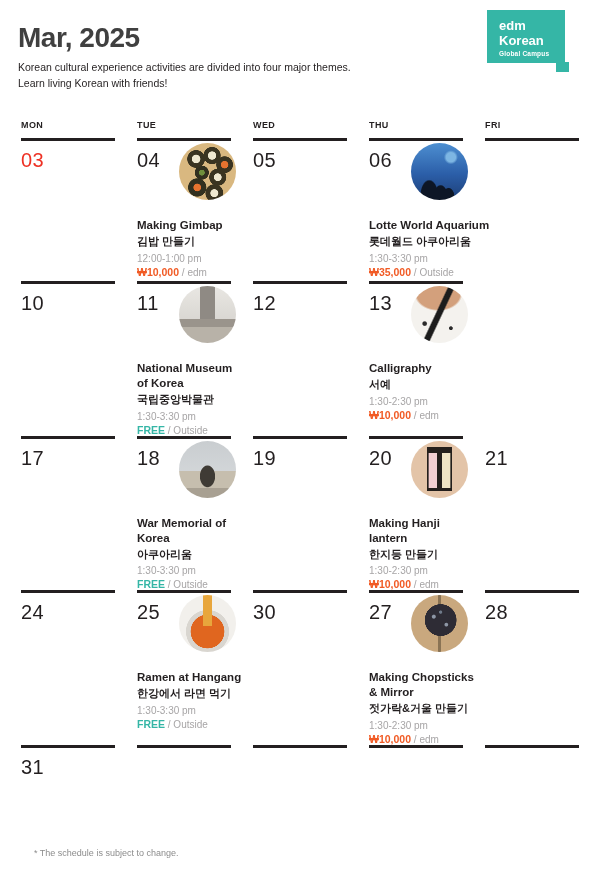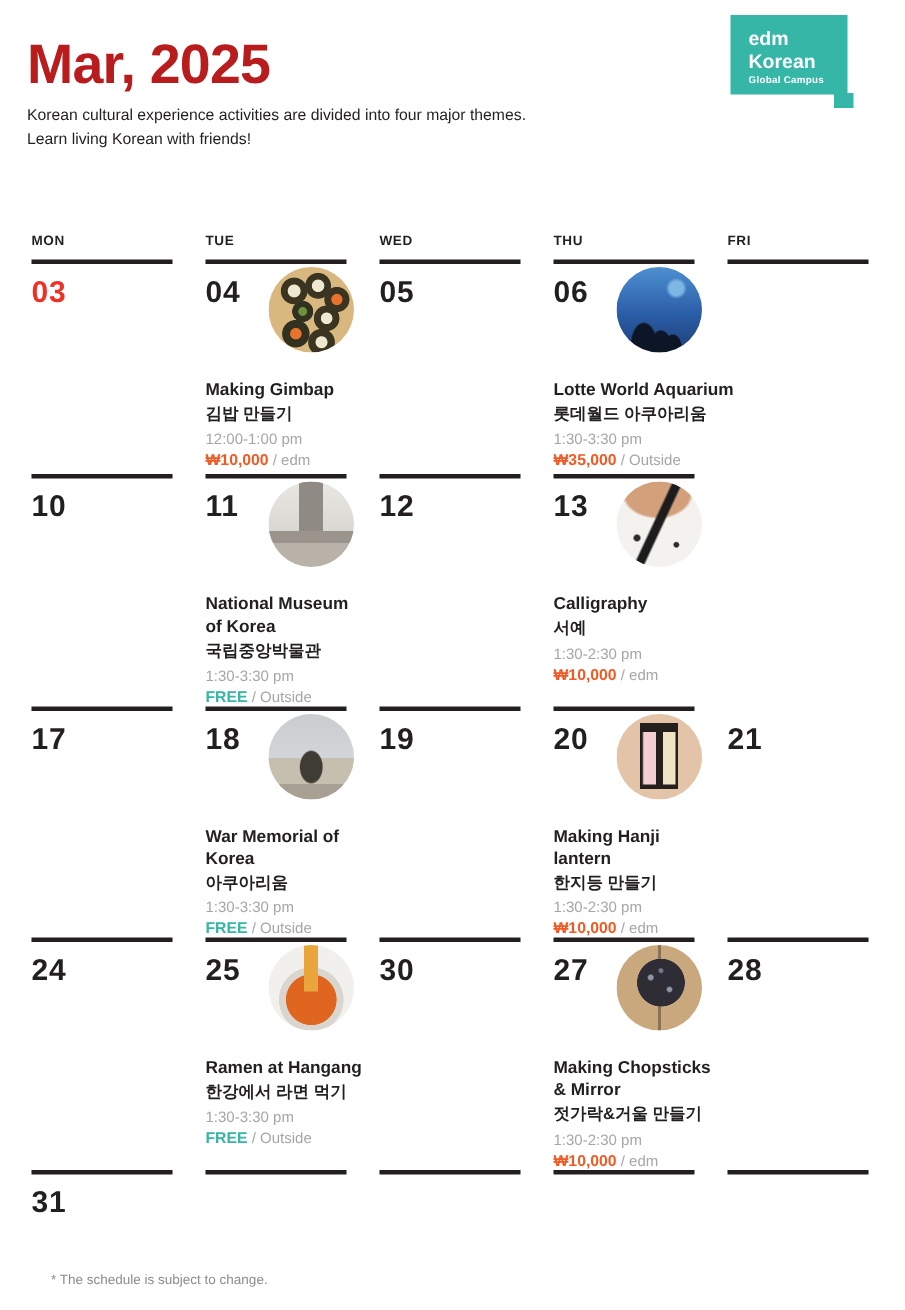--- a/index.html
+++ b/index.html
@@ -3,40 +3,40 @@
 <meta charset="utf-8">
 <style>
   * { margin:0; padding:0; box-sizing:border-box; }
   html,body { width:603px; height:873px; }
   body {
     font-family:"Liberation Sans","DejaVu Sans",sans-serif;
     background:#ffffff; color:#231f20; position:relative; overflow:hidden;
   }
   
   .header { position:absolute; top:22px; left:18px; }
-  .page-title { font-size:37px; font-weight:bold; color:#b91c1c; letter-spacing:-0.5px; }
+  .page-title { font-size:28px; font-weight:bold; color:#404040; letter-spacing:-0.5px; }
   .subtitle { margin-top:6px; font-size:10.5px; line-height:1.5; color:#231f20; white-space:pre-line; }
   .logo {
     position:absolute; top:10px; right:38px; width:78px; height:53px;
     background:#35b6a6; color:#ffffff; padding:9px 0 0 12px;
   }
   .logo::after {
     content:""; position:absolute; right:-4px; bottom:-9px;
     width:13px; height:10px; background:#35b6a6;
   }
   .logo-main { font-size:13px; font-weight:bold; line-height:1.12; }
   .logo-sub { font-size:6.5px; font-weight:bold; margin-top:2px; letter-spacing:0.2px; }
   
-  .calendar { position:absolute; top:120px; left:21px; width:562px;margin-top:35px; }
+  .calendar { position:absolute; top:120px; left:21px; width:562px; }
   .grid-row { display:grid; grid-template-columns:repeat(5,94px); column-gap:22px; }
   .day-header { font-size:9px; font-weight:bold; letter-spacing:0.4px; padding-bottom:8px; border-bottom:3px solid #231f20; }
   .cell { border-bottom:3px solid #231f20; min-height:140px; position:relative; padding-top:8px; }
   .week1 .cell { min-height:143px; }
   .week5 .cell { border-bottom:none; min-height:40px; }
-  .date { font-size:20px; font-weight:bold; letter-spacing:0.5px; }
+  .date { font-size:20px; font-weight:normal; letter-spacing:0.5px; }
   .date.red { color:#ee3124; }
   .event-img {
     position:absolute; top:2px; right:-5px; width:57px; height:57px;
     border-radius:50%; overflow:hidden;
   }
   .event { margin-top:46px; width:132px; position:relative; z-index:2; }
   .event-title { font-size:11.5px; font-weight:bold; line-height:1.3; white-space:pre-line; }
   .event-kr { font-size:11px; font-weight:bold; line-height:1.35; margin-top:1px; }
   .event-time { font-size:10px; color:#a7a5a6; margin-top:4px; }
   .event-price { font-size:10px; margin-top:2px; }

